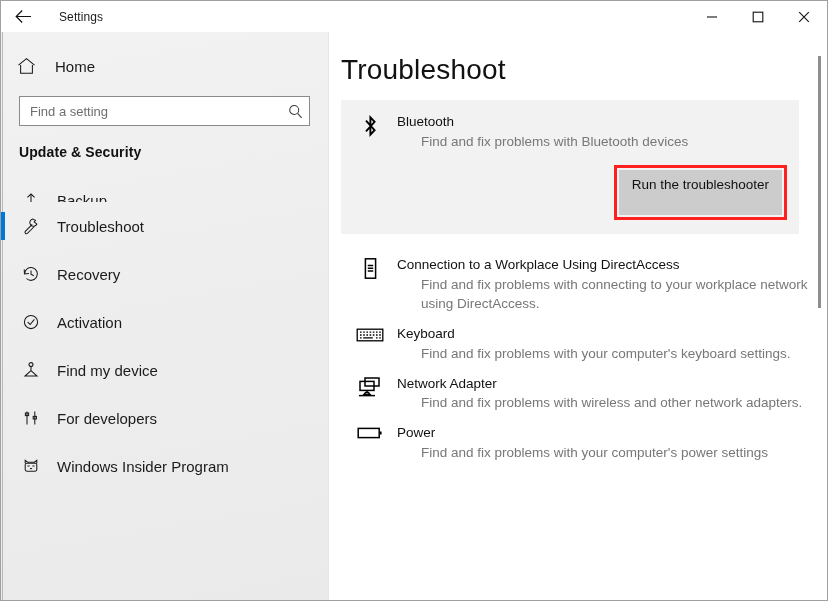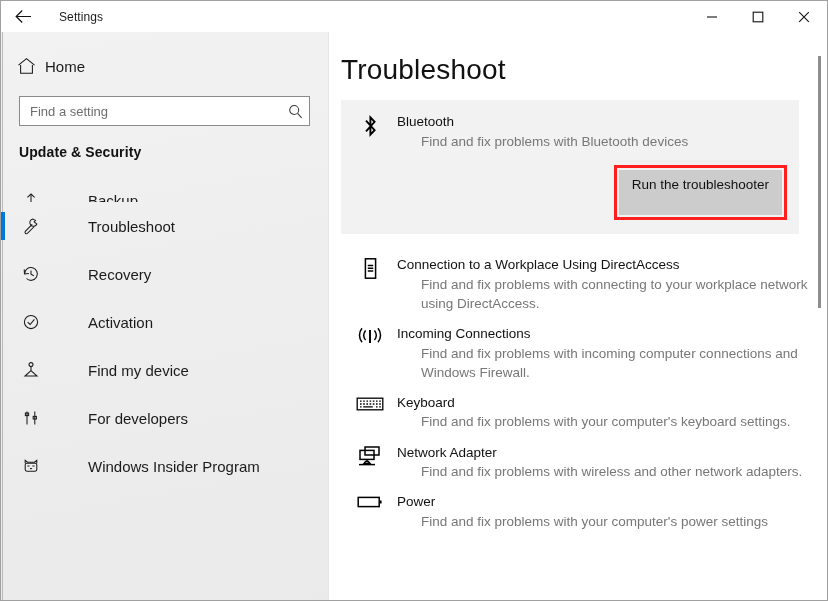--- a/index.html
+++ b/index.html
@@ -98,21 +98,21 @@
   .home-icon {
     width: 26px;
     display: flex;
     align-items: center;
     justify-content: flex-start;
     color: #1b1b1b;
   }
   .home-label {
     font-size: 15px;
     color: #1b1b1b;
-    margin-left: 2px;
+    margin-left: 12px;
     text-align: right;
   }
 
   .search-wrap {
     margin: 10px 18px 0 18px;
     height: 30px;
     position: relative;
     background: #ffffff;
     border: 1px solid #8a8a8a;
     display: flex;
@@ -148,21 +148,20 @@
 
   .nav {
     position: relative;
   }
   .nav-item {
     position: relative;
     display: flex;
     align-items: center;
     height: 48px;
     padding-left: 18px;
-    gap: 31px;
   }
   .nav-item.clipped {
     height: 38px;
     align-items: flex-end;
     overflow: hidden;
   }
   .nav-item.clipped .nav-icon,
   .nav-item.clipped .nav-label { transform: translateY(7px); }
   .nav-accent {
     position: absolute;
@@ -463,35 +462,20 @@
                 <rect x="3.4" y="1.8" width="10.2" height="19.4"></rect>
                 <path d="M5.8 8.4 H11.2 M5.8 11.2 H11.2 M5.8 14.0 H11.2"></path>
               </svg>
             </span>
             <div class="ts-text">
               <div class="ts-name">Connection to a Workplace Using DirectAccess</div>
               <div class="ts-desc">Find and fix problems with connecting to your workplace network using DirectAccess.</div>
             </div>
           </div>
 
-          <div class="ts-row">
-            <span class="ts-icon">
-              <svg width="26" height="22" viewBox="0 0 26 22" fill="none" stroke="currentColor" stroke-width="1.5">
-                <path d="M13 4.0 V17.0" stroke-width="1.9"></path>
-                <path d="M8.6 4.4 a7 7 0 0 0 0 9.6"></path>
-                <path d="M17.4 4.4 a7 7 0 0 1 0 9.6"></path>
-                <path d="M5.0 2.2 a11 11 0 0 0 0 14.0"></path>
-                <path d="M21.0 2.2 a11 11 0 0 1 0 14.0"></path>
-              </svg>
-            </span>
-            <div class="ts-text">
-              <div class="ts-name">Incoming Connections</div>
-              <div class="ts-desc">Find and fix problems with incoming computer connections and Windows Firewall.</div>
-            </div>
-          </div>
 
           <div class="ts-row">
             <span class="ts-icon">
               <svg width="28" height="18" viewBox="0 0 28 18" fill="none" stroke="currentColor" stroke-width="1.3">
                 <rect x="1.2" y="3.2" width="25.6" height="11.6"></rect>
                 <path d="M4 6.2 h1.6 M7.2 6.2 h1.6 M10.4 6.2 h1.6 M13.6 6.2 h1.6 M16.8 6.2 h1.6 M20 6.2 h1.6 M23.2 6.2 h1.6"></path>
                 <path d="M4 9.0 h1.6 M7.2 9.0 h1.6 M10.4 9.0 h1.6 M13.6 9.0 h1.6 M16.8 9.0 h1.6 M20 9.0 h1.6 M23.2 9.0 h1.6"></path>
                 <path d="M4 11.8 h1.6 M7.2 11.8 h9.6 M20 11.8 h1.6 M23.2 11.8 h1.6"></path>
               </svg>
             </span>

